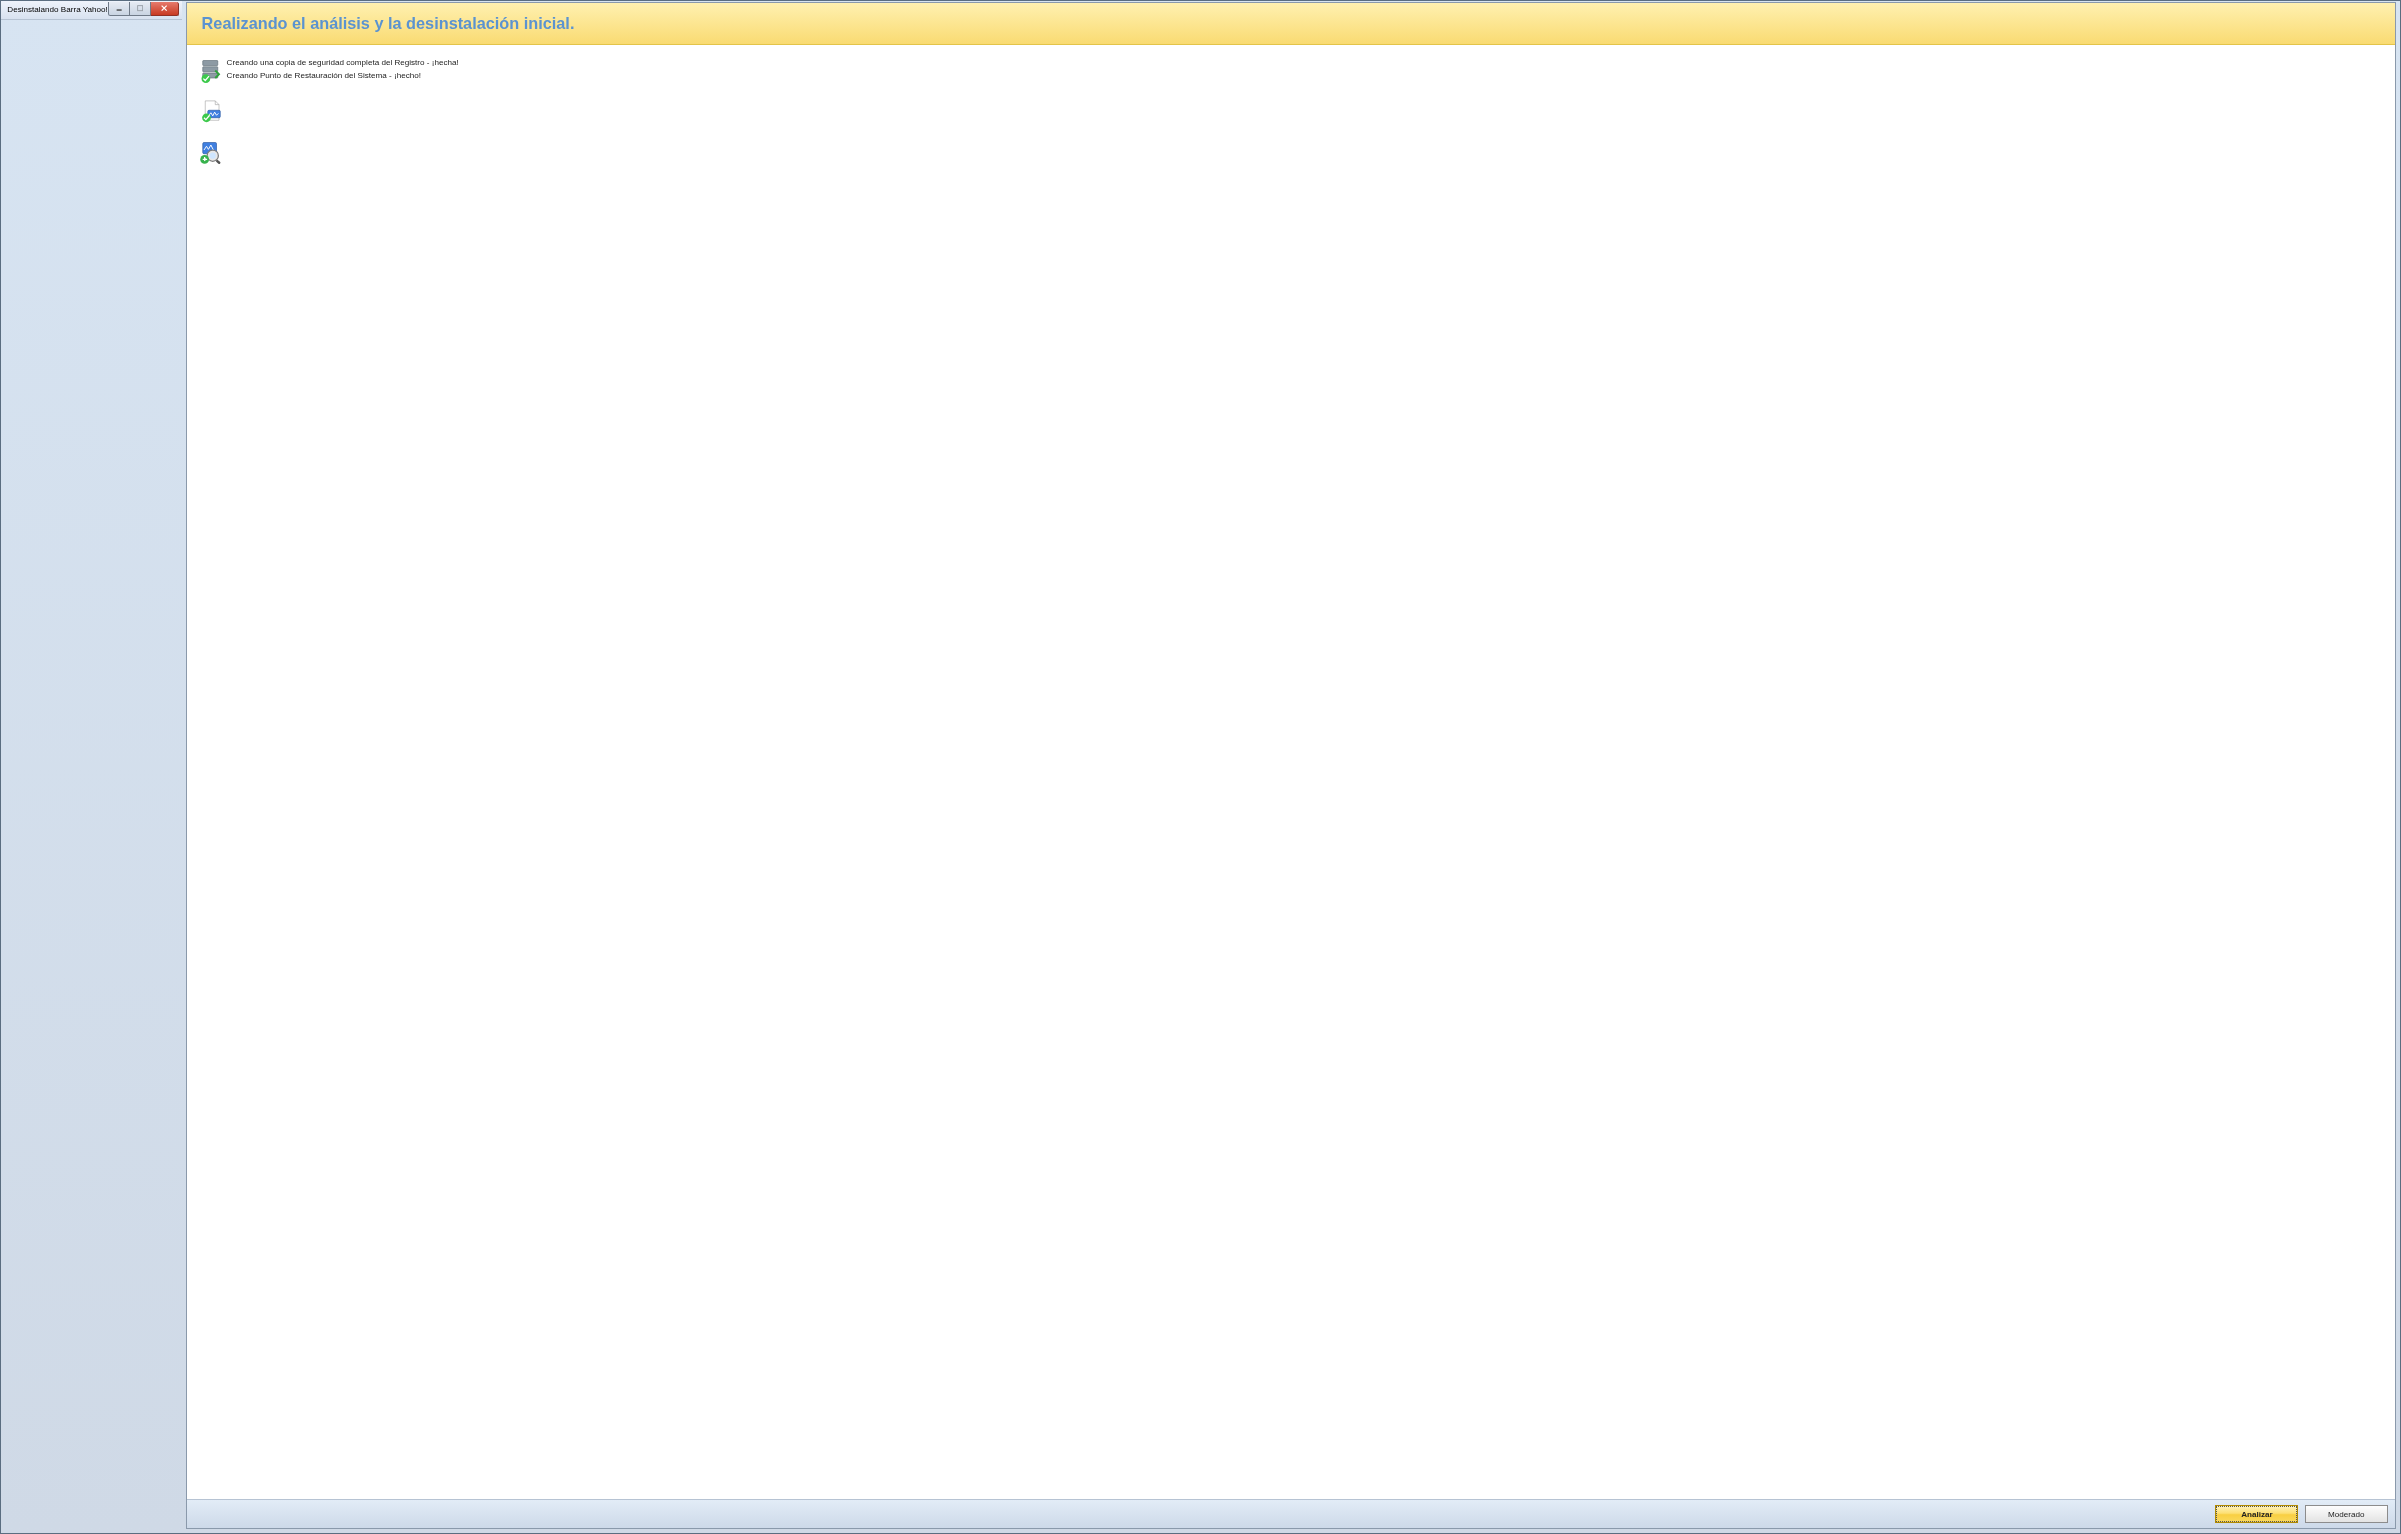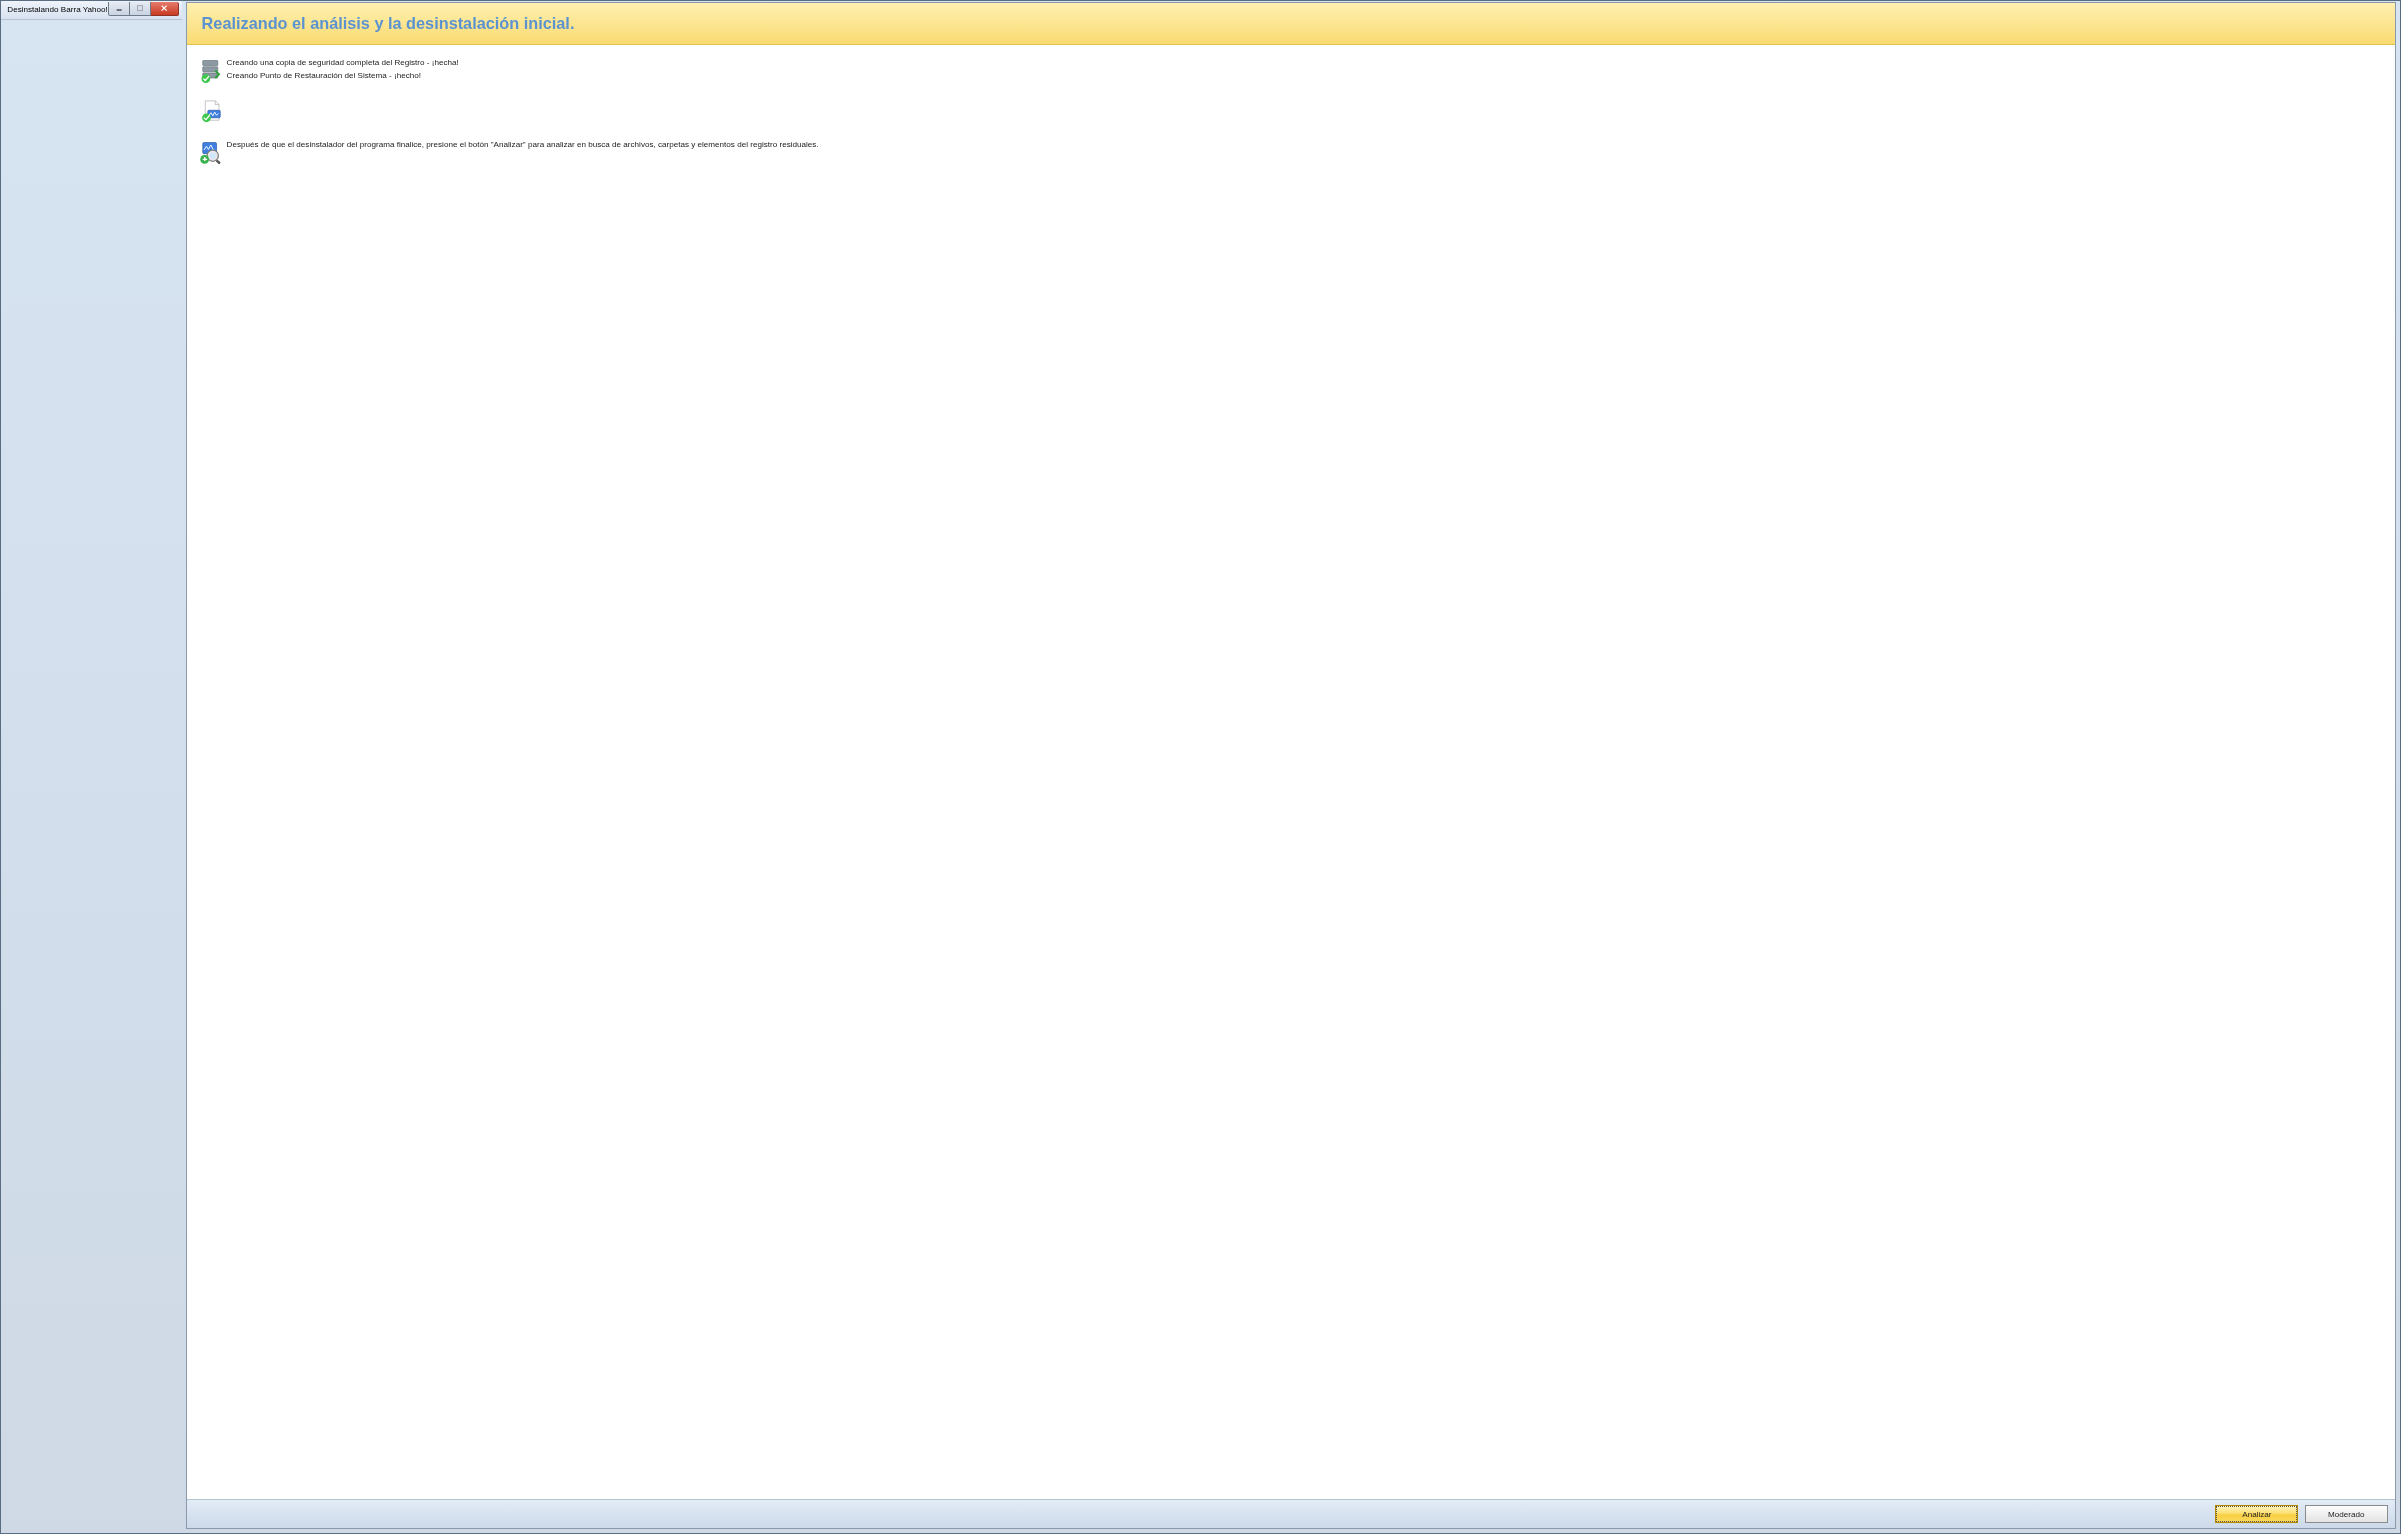--- a/index.html
+++ b/index.html
@@ -174,21 +174,21 @@
     align-items: center;
     justify-content: center;
     font-size: 8.1px;
     color: #222;
   }
   .btn.primary {
     background: linear-gradient(#fff3bd, #fde074 45%, #f9cf42 55%, #f9d95e);
     border: 0.6px solid #b28a00;
     outline: 0.6px dotted #555;
     outline-offset: -2.5px;
-    font-weight: normal;
+    font-weight: bold;
     text-align: right;
   }
 
   
 </style>
 </head>
 <body>
 
 <div class="window">
 
@@ -257,21 +257,20 @@
             <rect x="6" y="4" width="22" height="18" rx="2" fill="#3f7fe0" stroke="#28559c"></rect>
             <path d="M8 16 L12 10 L15 15 L19 8 L23 16" fill="none" stroke="#fff" stroke-width="1.5"></path>
             <circle cx="22" cy="25" r="9" fill="#e8e8e8" stroke="#7c7c7c" stroke-width="2"></circle>
             <circle cx="22" cy="25" r="5" fill="#cfe6ff"></circle>
             <rect x="29" y="31" width="8" height="4" rx="2" transform="rotate(40 29 31)" fill="#555"></rect>
             <circle cx="9" cy="31" r="7" fill="#37b24d"></circle>
             <path d="M6 31 L9 31 L9 27 M9 31 L13 31" stroke="#fff" stroke-width="2" fill="none"></path>
             <path d="M8 28 L13 31 L8 34 Z" fill="#fff"></path>
           </svg>
         </div>
-        <div class="text">Después de que el desinstalador del programa finalice, presione el botón "Analizar" para analizar en busca de archivos, carpetas y elementos del registro residuales.</div>
       </div>
 
 
     </div>
 
     <div class="footer">
       <div class="btn primary">Analizar</div>
       <div class="btn">Moderado</div>
     </div>
 

